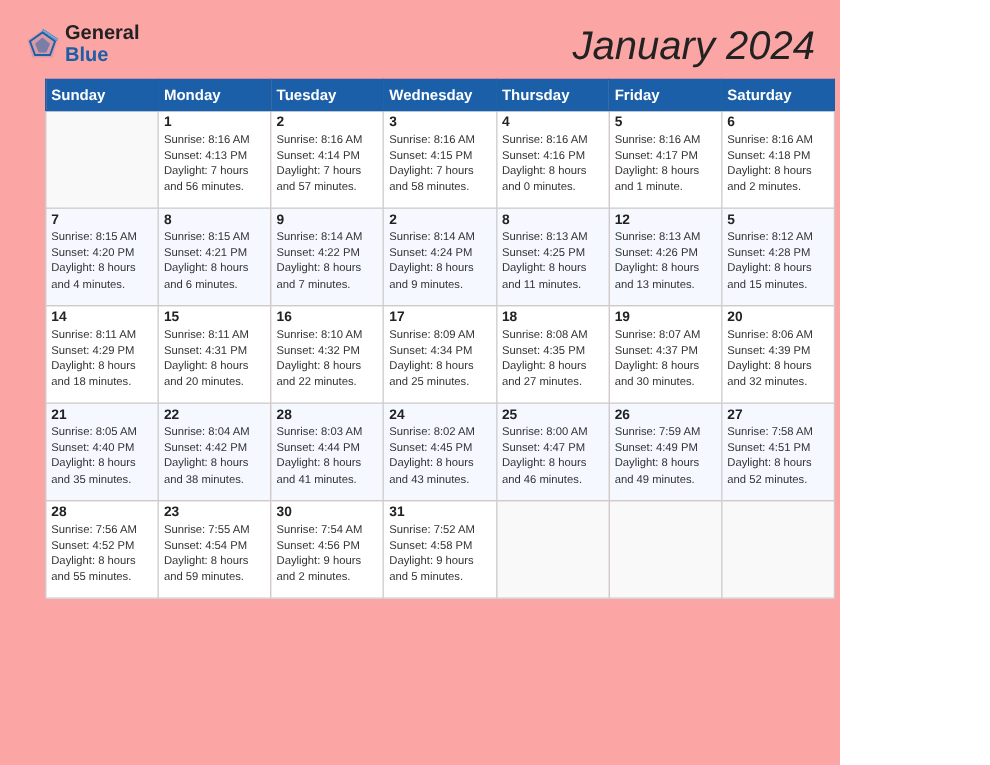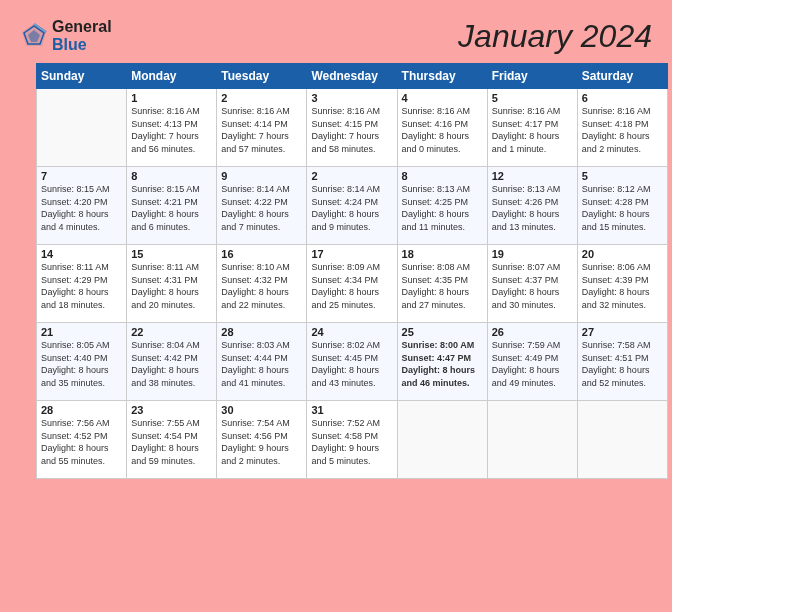--- a/index.html
+++ b/index.html
@@ -312,21 +312,21 @@
           </td>
           <td>
             <span class="day-num">24</span>
             <div class="day-info" style="white-space: pre-line;">Sunrise: 8:02 AM
 Sunset: 4:45 PM
 Daylight: 8 hours
 and 43 minutes.</div>
           </td>
           <td>
             <span class="day-num">25</span>
-            <div class="day-info" style="white-space: pre-line; font-weight: bold;">Sunrise: 8:00 AM
+            <div class="day-info" style="white-space: pre-line;">Sunrise: 8:00 AM
 Sunset: 4:47 PM
 Daylight: 8 hours
 and 46 minutes.</div>
           </td>
           <td>
             <span class="day-num">26</span>
             <div class="day-info" style="white-space: pre-line;">Sunrise: 7:59 AM
 Sunset: 4:49 PM
 Daylight: 8 hours
 and 49 minutes.</div>

